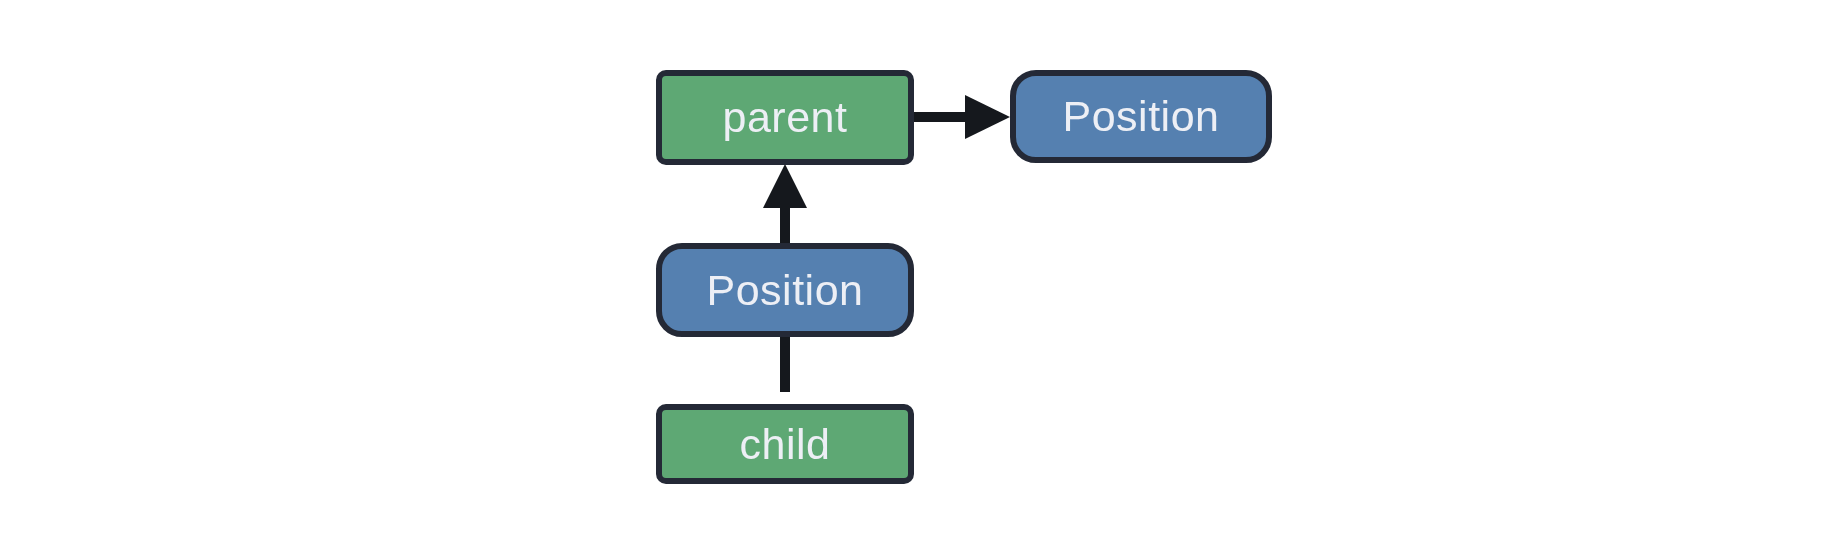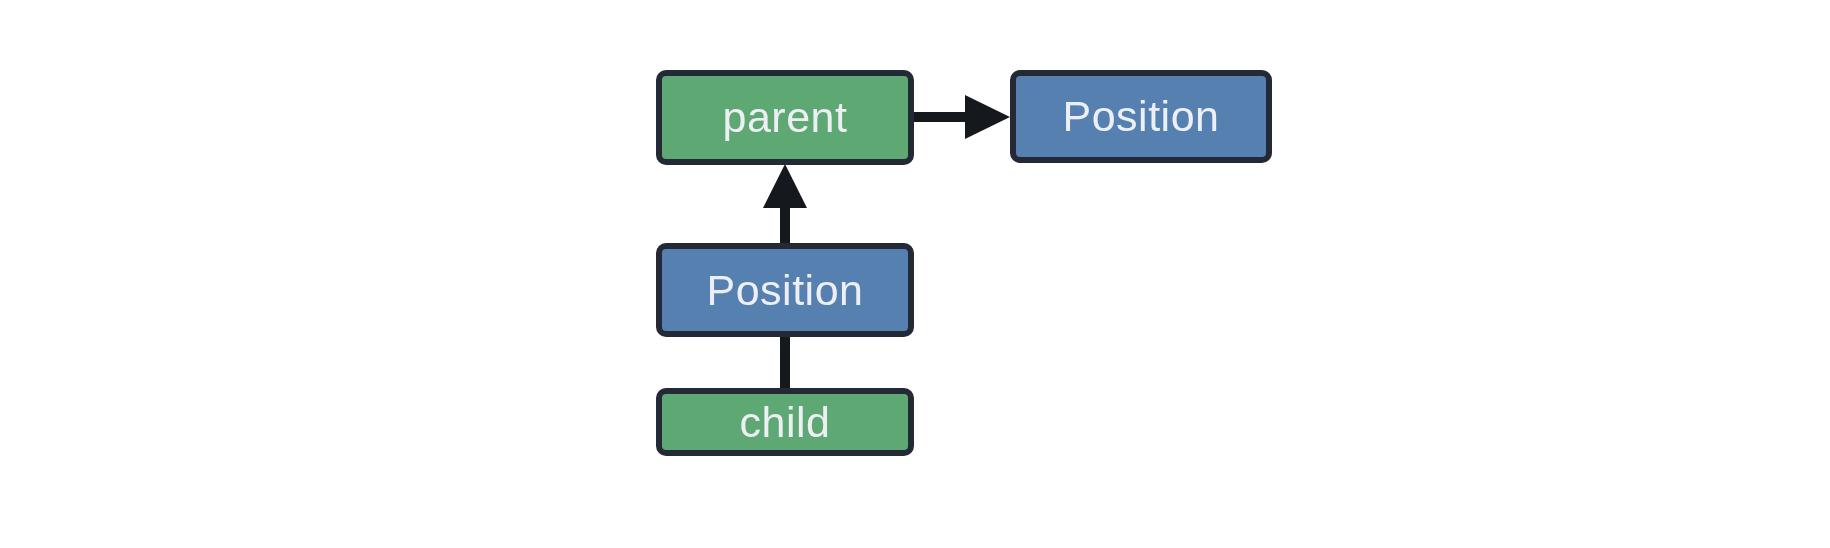--- a/index.html
+++ b/index.html
@@ -38,25 +38,25 @@
     border-radius: 10px;
     display: flex;
     align-items: center;
     justify-content: center;
     color: #edeff5;
     font-size: 43px;
     line-height: 1;
     letter-spacing: 0.5px;
   }
   .node-entity { background: #5ea874; }
-  .node-component { background: #5580b0; }
+  .node-component { background: #5580b0; border-radius: 26px; }
   .node-parent   { left: 656px;  top: 70px;  width: 258px; height: 95px; }
   .node-position { left: 1010px; top: 70px;  width: 262px; height: 93px; }
   .node-childof  { left: 656px;  top: 243px; width: 258px; height: 94px; }
-  .node-child    { left: 656px;  top: 388px; width: 258px; height: 68px; }
+  .node-child    { left: 656px;  top: 404px; width: 258px; height: 80px; }
 </style>
 </head>
 <body>
 
 <div class="canvas">
 
   <svg class="edges-layer" viewBox="0 0 1830 548">
     <g>
       <line class="edge-line" x1="912" y1="117" x2="972" y2="117"></line>
       <polygon class="arrowhead" points="965,95 1010,117 965,139"></polygon>

